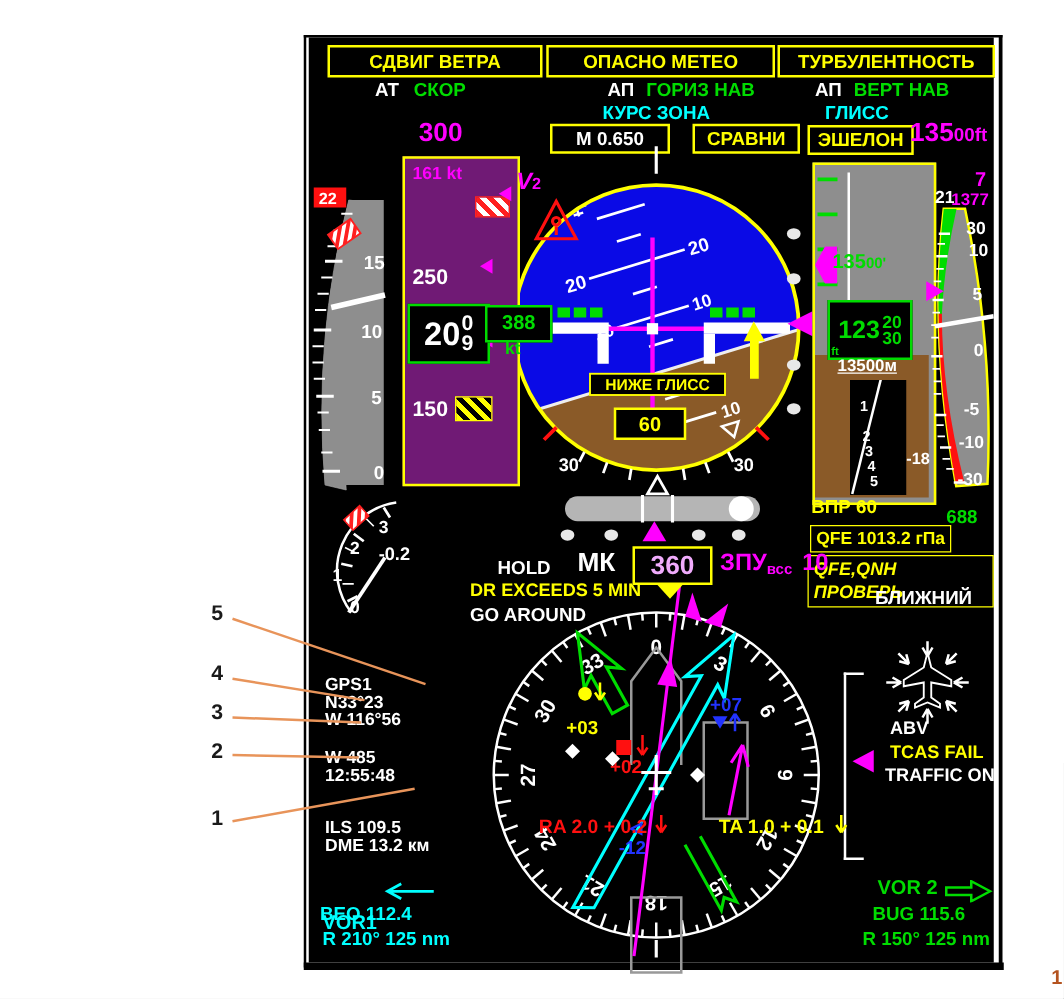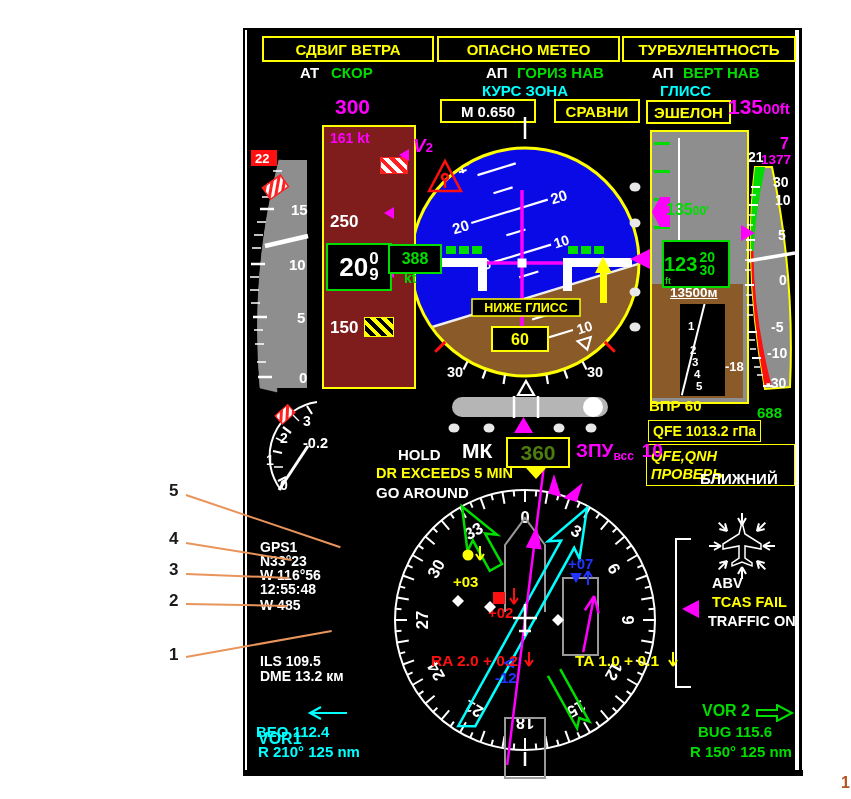--- a/index.html
+++ b/index.html
@@ -9,34 +9,34 @@
   .t{position:absolute;white-space:nowrap;color:#fff;font-size:14px;line-height:1.05;}
   .yel{color:#FFFF00}.grn{color:#00DC00}.cyn{color:#00FFFF}.mag{color:#FF00FF}
   .wbox{position:absolute;border:2px solid #FFFF00;color:#FFFF00;text-align:center;
         font-size:15px;display:flex;align-items:center;justify-content:center;background:#000;}
   .frameln{position:absolute;background:#000;}
   #panel{position:absolute;left:247px;top:30px;width:548px;height:740px;background:#000;}
   .leader{position:absolute;height:2px;background:#E8945A;transform-origin:left center;}
   .callout{position:absolute;color:#1a1a1a;font-size:17px;font-weight:bold;}
   svg text{font-family:"Liberation Sans",sans-serif;font-weight:bold;}
   
-  #spdtape{position:absolute;left:75px;top:95px;width:90px;height:260px;background:#7f1d1d;
+  #spdtape{position:absolute;left:75px;top:95px;width:90px;height:260px;background:#701a75;
            border:2px solid #FFFF00;z-index:4;}
   .hatchY{position:absolute;background:repeating-linear-gradient(45deg,#FFFF00 0 4px,#000 4px 8px);border:1px solid #FFFF00;}
   .hatchR{position:absolute;background:repeating-linear-gradient(45deg,#FF2020 0 4px,#fff 4px 8px);border:1px solid #FF2020;}
   .ltri{position:absolute;width:0;height:0;border-top:6px solid transparent;border-bottom:6px solid transparent;border-right:10px solid #FF00FF;}
   #spdbox{position:absolute;left:2px;top:116px;width:62px;height:44px;background:#000;border:2px solid #00DC00;
           display:flex;align-items:center;justify-content:center;color:#fff;}
   #gsflag{position:absolute;left:141px;top:214px;width:50px;height:26px;background:#000;border:2px solid #00DC00;
           display:flex;align-items:center;justify-content:center;color:#00DC00;font-size:16px;z-index:5;}
   
   #alttape{position:absolute;left:403px;top:100px;width:95px;height:270px;background:#8E8E8E;
            border:2px solid #FFFF00;z-index:4;}
   #altbox{position:absolute;left:10px;top:108px;width:64px;height:44px;background:#000;border:2px solid #00DC00;
-          display:flex;align-items:center;color:#00DC00;}
+          display:flex;align-items:center;justify-content:center;color:#00DC00;}
   .z6{z-index:6;}
 </style>
 </head>
 <body>
 <div id="page">
 
 <div class="frameln" style="left:243px;top:28px;width:2px;height:746px;"></div>
 <div class="frameln" style="left:243px;top:28px;width:559px;height:2px;"></div>
 <div class="frameln" style="left:799px;top:28px;width:3px;height:747px;"></div>
 <div class="frameln" style="left:243px;top:770px;width:560px;height:6px;"></div>
@@ -299,21 +299,21 @@
   <div class="abs z6" style="left:399px;top:414px;border:1.5px solid #FFFF00;padding:2px 4px;">
     <span class="yel" style="font-size:14.5px;font-style:italic;">QFE,QNH ПРОВЕРЬ</span>
   </div>
   <span class="t z6" style="left:453px;top:441px;font-size:15px;">БЛИЖНИЙ</span>
 
   <span class="t z6" style="left:151px;top:417px;font-size:15px;">HOLD</span>
   <span class="t yel z6" style="left:129px;top:436px;font-size:14.5px;">DR EXCEEDS 5 MIN</span>
   <span class="t z6" style="left:129px;top:455px;font-size:15px;">GO AROUND</span>
   <span class="t z6" style="left:215px;top:410px;font-size:21px;">МК</span>
   <div class="wbox z6" style="left:259px;top:407px;width:60px;height:27px;">
-        <span style="color:#4d7c0f;font-size:21px;">360</span>
+        <span style="color:#f0abfc;font-size:21px;">360</span>
       </div>
   <div class="abs z6" style="left:279px;top:438px;width:0;height:0;border-left:10px solid transparent;border-right:10px solid transparent;border-top:11px solid #FFFF00;"></div>
   <span class="t mag z6" style="left:329px;top:411px;">
     <span style="font-size:19px;">ЗПУ</span><span style="font-size:12px;vertical-align:-3px;">всс</span>
     <span style="font-size:19px;margin-left:4px;">10</span>
   </span>
 
   <svg id="hsisvg" class="abs" style="left:130px;top:410px;z-index:4;" width="320" height="340" viewBox="0 0 320 340">
     <circle cx="148" cy="180" r="130" fill="none" stroke="#fff" stroke-width="2"></circle>
     <g id="hsi-ticks" stroke="#fff" stroke-width="2">
@@ -495,21 +495,21 @@
   <div class="abs" style="left:428px;top:656px;width:16px;height:2px;background:#fff;"></div>
   <div class="abs" style="left:435px;top:570px;width:0;height:0;border-top:9px solid transparent;border-bottom:9px solid transparent;border-right:17px solid #FF00FF;"></div>
   <span class="t" style="left:465px;top:546px;font-size:14.5px;">ABV</span>
   <span class="t yel" style="left:465px;top:565px;font-size:14.5px;">TCAS FAIL</span>
   <span class="t" style="left:461px;top:584px;font-size:14.5px;">TRAFFIC ON</span>
 
   <span class="t" style="left:13px;top:510px;">GPS1</span>
   <span class="t" style="left:13px;top:524px;">N33°23</span>
   <span class="t" style="left:13px;top:538px;">W 116°56</span>
   <span class="t" style="left:13px;top:568px;">W 485</span>
-  <span class="t" style="left:13px;top:552px;">12:55:48</span>
+  <span class="t" style="left:13px;top:583px;">12:55:48</span>
   <span class="t" style="left:13px;top:624px;">ILS 109.5</span>
   <span class="t" style="left:13px;top:639px;">DME 13.2 км</span>
 
   <span class="t cyn" style="left:11px;top:673px;font-size:16px;margin-top:28px;">VOR1</span>
   <svg class="abs" style="left:58px;top:675px;" width="44" height="16" viewBox="0 0 44 16">
     <path d="M42,8 L5,8 M16,2 L5,8 L16,14" stroke="#00FFFF" stroke-width="2.2" fill="none"></path>
   </svg>
   <span class="t cyn" style="left:9px;top:694px;font-size:15px;">BEO 112.4</span>
   <span class="t cyn" style="left:11px;top:714px;font-size:15px;">R 210° 125 nm</span>
 

